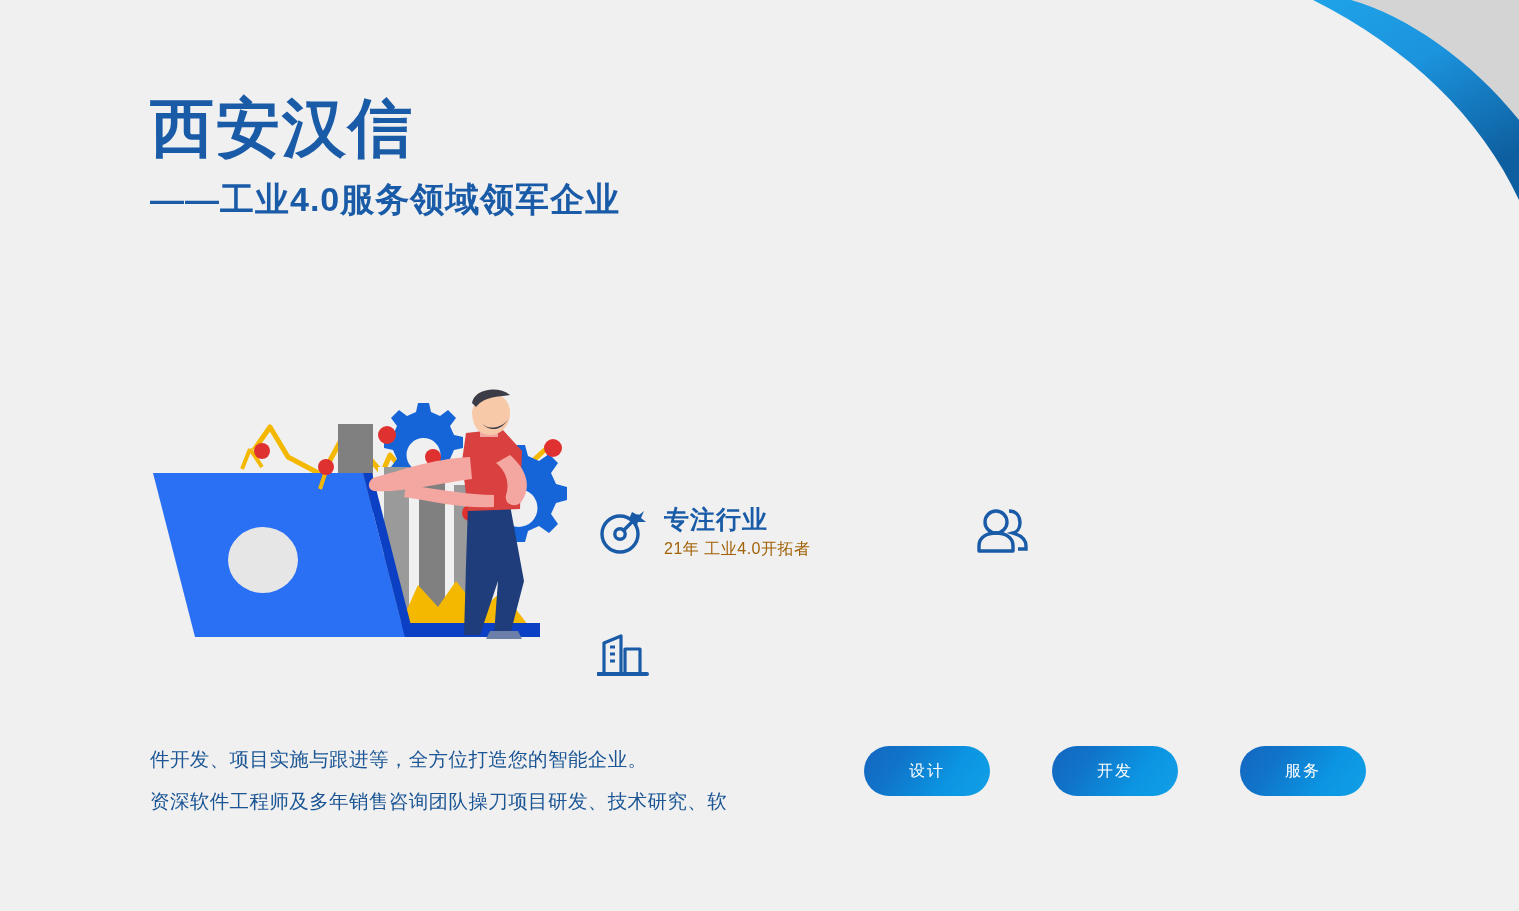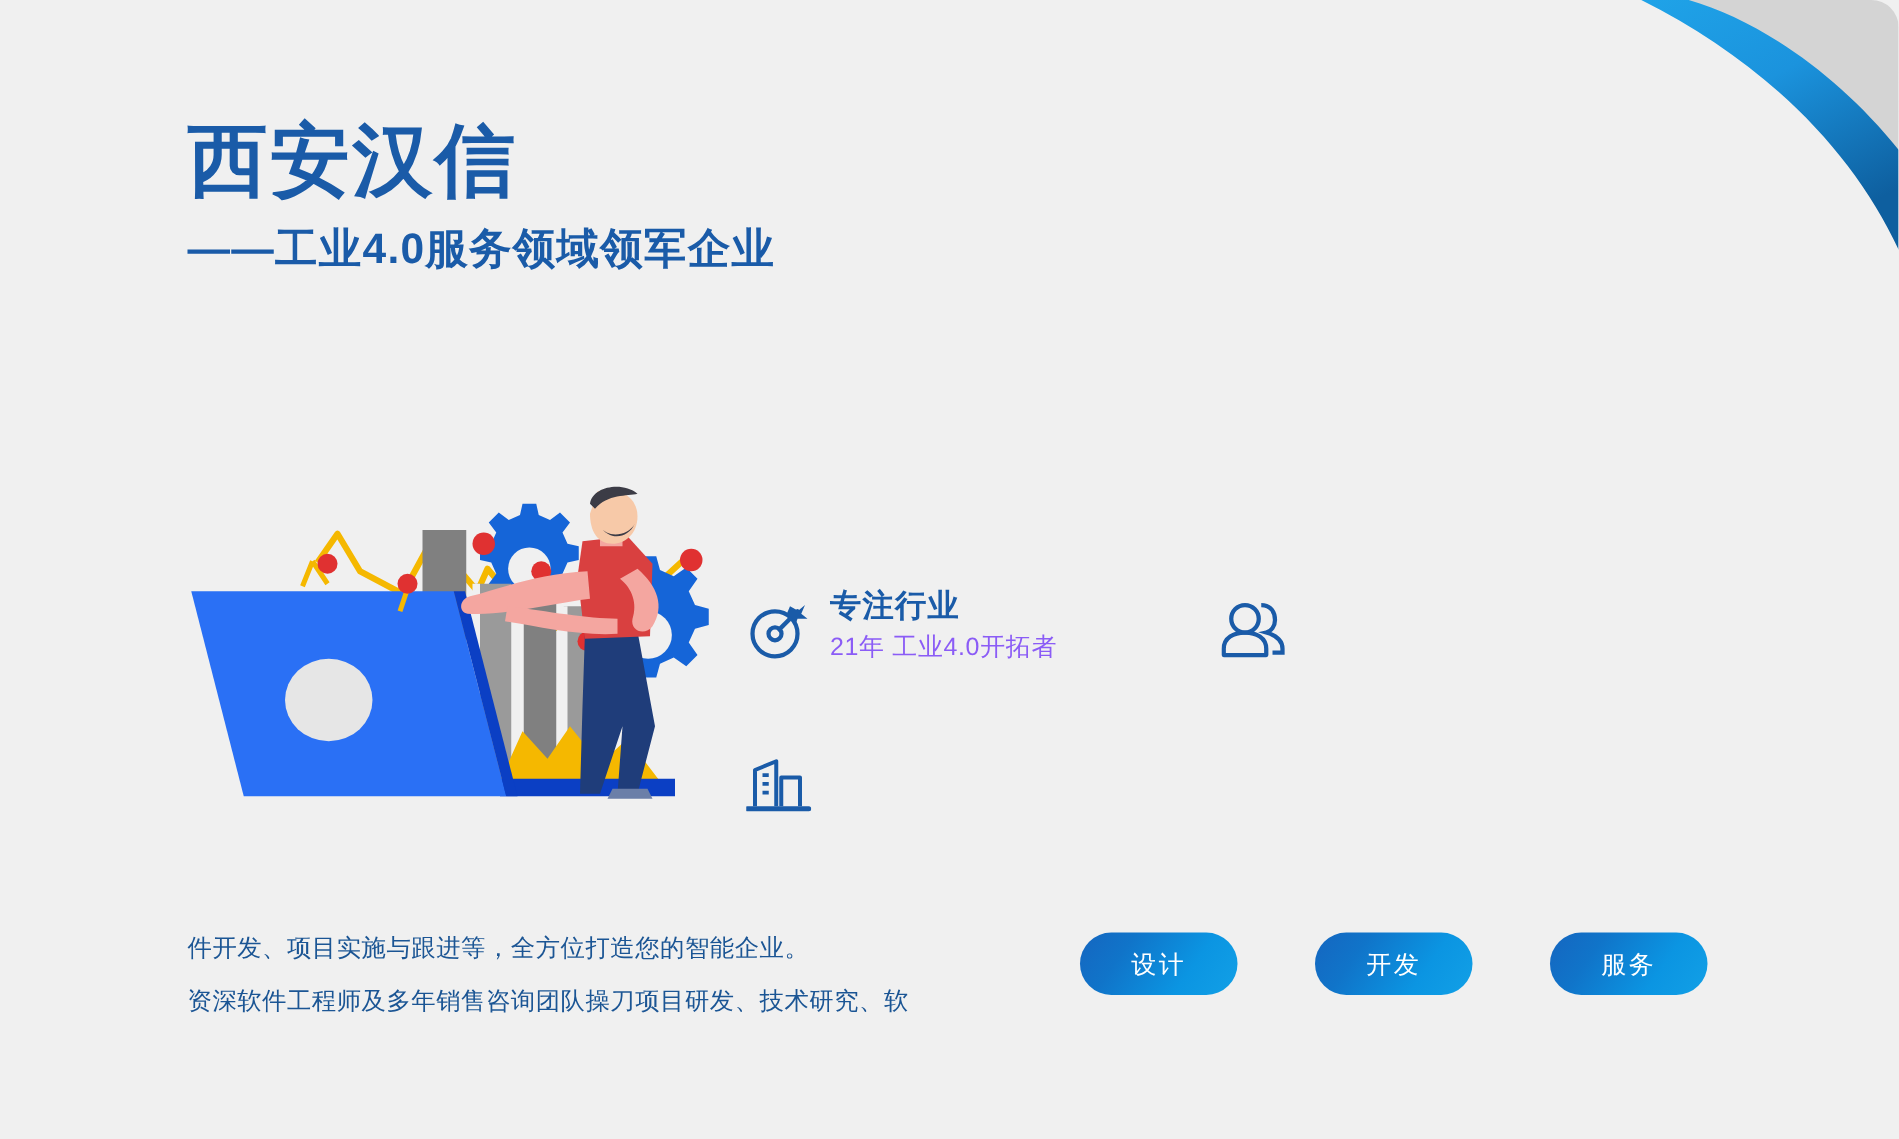--- a/index.html
+++ b/index.html
@@ -7,21 +7,20 @@
     width:1519px; height:911px;
     background:#f0f0f0;
     font-family:"Liberation Sans", sans-serif;
     overflow:hidden;
   }
   #slide {
     position:relative;
     width:1519px; height:911px;
     background:#f0f0f0;
     overflow:hidden;
-    border-radius:22px;
   }
 
   
   #corner-deco {
     position:absolute;
     top:0; right:0;
     width:260px; height:240px;
     pointer-events:none;
   }
 
@@ -58,42 +57,42 @@
   #features {
     position:absolute;
     left:596px; top:435px;
     width:800px;
     display:grid;
     grid-template-columns:380px 420px;
     grid-template-rows:125px 125px;
   }
   .feature {
     display:flex;
-    align-items:center;
+    align-items:flex-end;
     gap:14px;
   }
   .feature-icon {
     flex:0 0 auto;
     width:54px; height:58px;
     display:flex; align-items:center; justify-content:center;
     margin-top:12px;
   }
   .feature-text { padding-top:6px; }
   .feature-title {
     font-size:25px;
     font-weight:bold;
     color:#1a5ba8;
     line-height:1.25;
     letter-spacing:1px;
     white-space:nowrap;
   }
   .feature-desc {
     margin-top:4px;
-    font-size:20px;
-    color:#8b5cf6;
+    font-size:16px;
+    color:#a16207;
     line-height:1.3;
     letter-spacing:0.5px;
     white-space:nowrap;
   }
 
   
   #paragraph {
     position:absolute;
     left:150px; top:738px;
     width:660px;
@@ -109,21 +108,21 @@
     position:absolute;
     left:864px; top:746px;
     display:flex;
     gap:62px;
   }
   .pill {
     width:126px; height:50px;
     border-radius:25px;
     background:linear-gradient(125deg, #1566c0 0%, #1074c9 28%, #0b95e2 68%, #12a0e6 100%);
     color:#ffffff;
-    font-size:20px;
+    font-size:16px;
     letter-spacing:2px;
     display:flex; align-items:center; justify-content:center;
     border:none;
     cursor:pointer;
     font-family:Liberation Mono, monospace;
   }
 </style>
 </head>
 <body>
 

